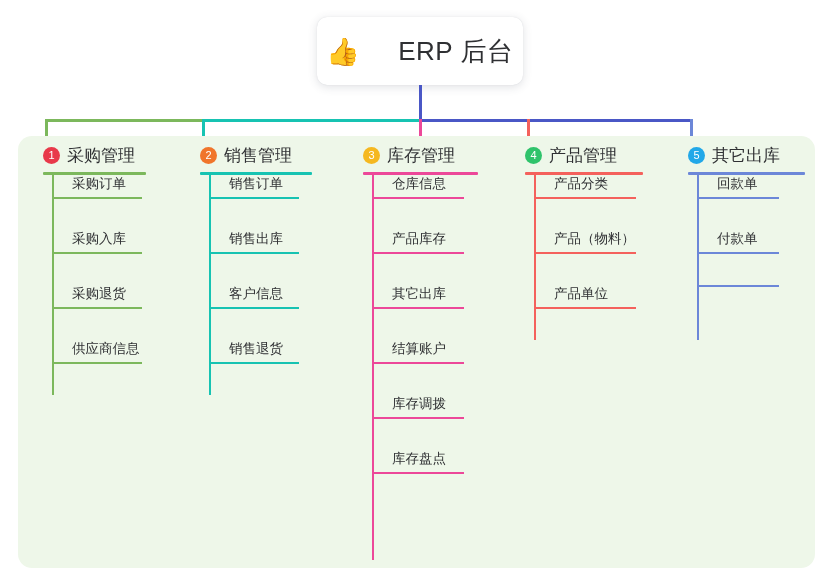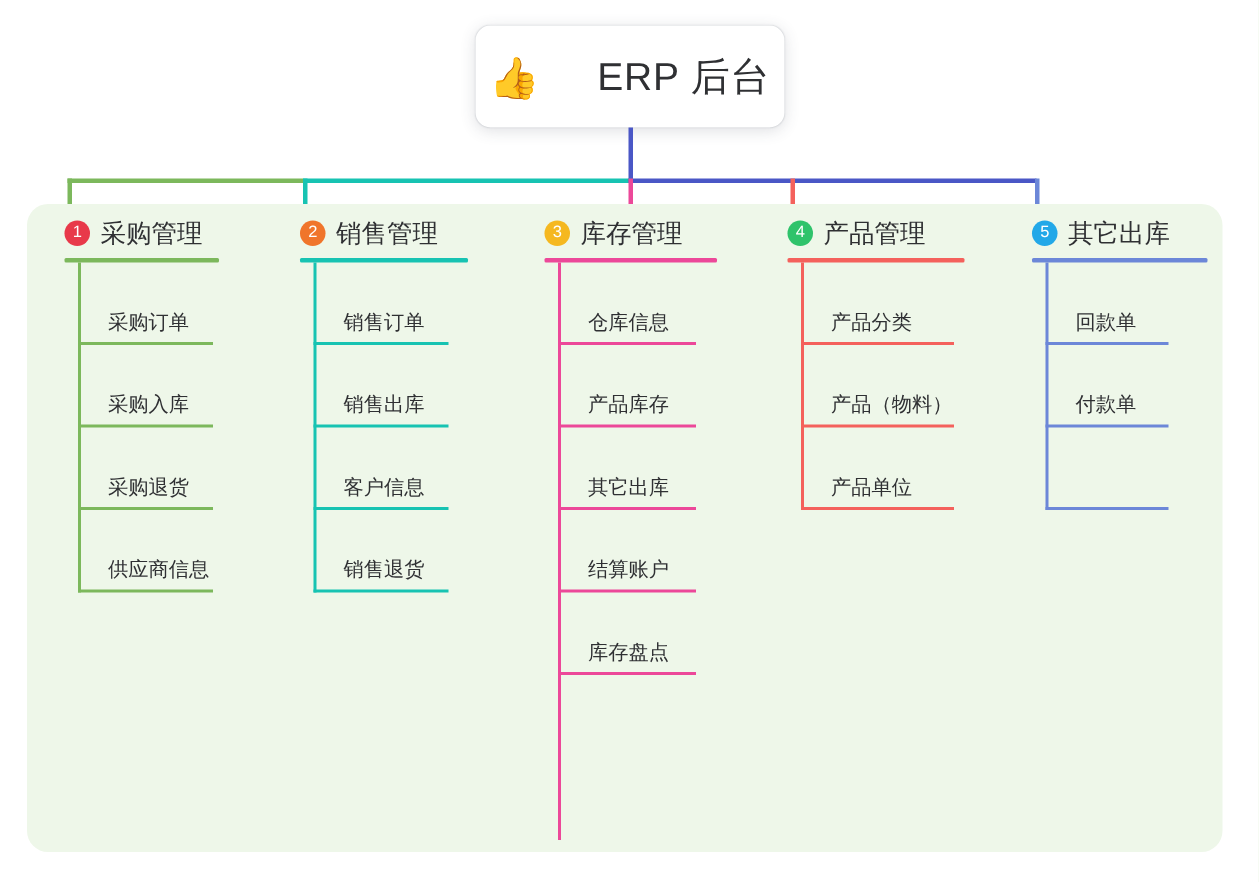--- a/index.html
+++ b/index.html
@@ -108,21 +108,20 @@
     position: absolute;
     left: 0;
     top: 0;
     width: 2px;
   }
   .leaf {
     position: relative;
     height: 55px;
     display: flex;
     flex-direction: column;
-    justify-content: flex-end;
   }
   .leaf-label {
     font-size: 13.5px;
     color: #2f3033;
     white-space: nowrap;
     padding-left: 20px;
     padding-bottom: 4px;
   }
   .leaf-underline {
     height: 2px;
@@ -224,20 +223,24 @@
           </div>
           <div class="leaf">
             <div class="leaf-label">其它出库</div>
             <div class="leaf-underline" style="width: 92px; background: rgb(236, 72, 153);"></div>
           </div>
           <div class="leaf">
             <div class="leaf-label">结算账户</div>
             <div class="leaf-underline" style="width: 92px; background: rgb(236, 72, 153);"></div>
           </div>
           <div class="leaf">
+            <div class="leaf-label">库存调拨</div>
+            <div class="leaf-underline" style="width: 92px; background: rgb(236, 72, 153);"></div>
+          </div>
+          <div class="leaf">
             <div class="leaf-label">库存盘点</div>
             <div class="leaf-underline" style="width: 92px; background: rgb(236, 72, 153);"></div>
           </div>
         </div>
       </div>
       <div class="column" style="left: 525px;">
         <div class="col-head">
           <span class="badge" style="background: rgb(47, 195, 107);">4</span>
           <span class="col-title">产品管理</span>
         </div>

